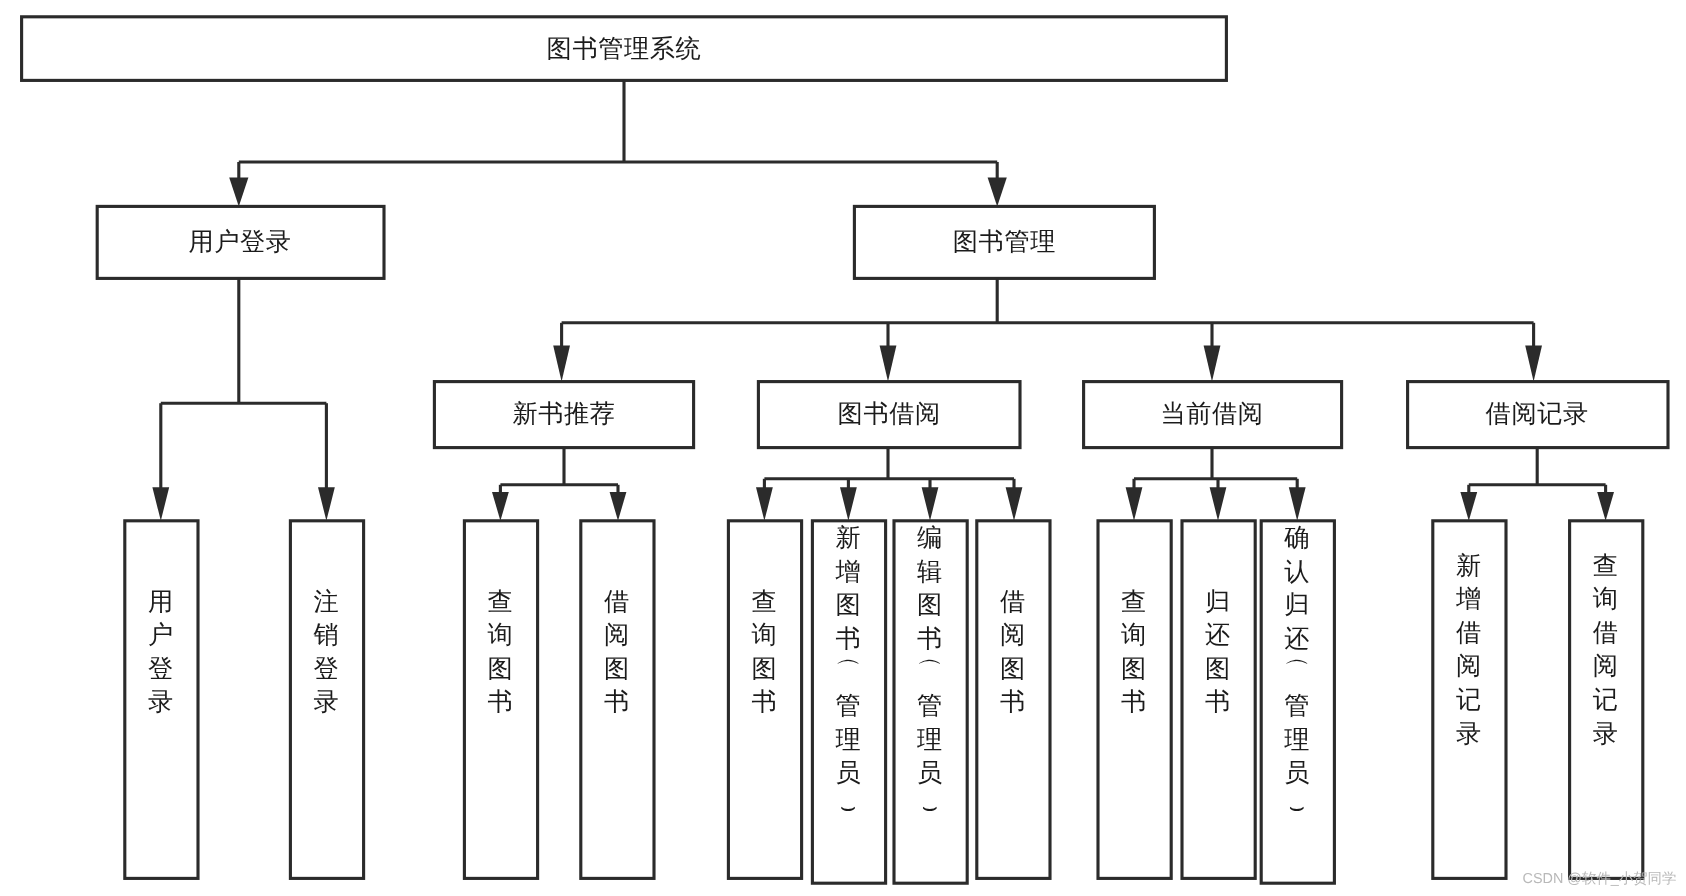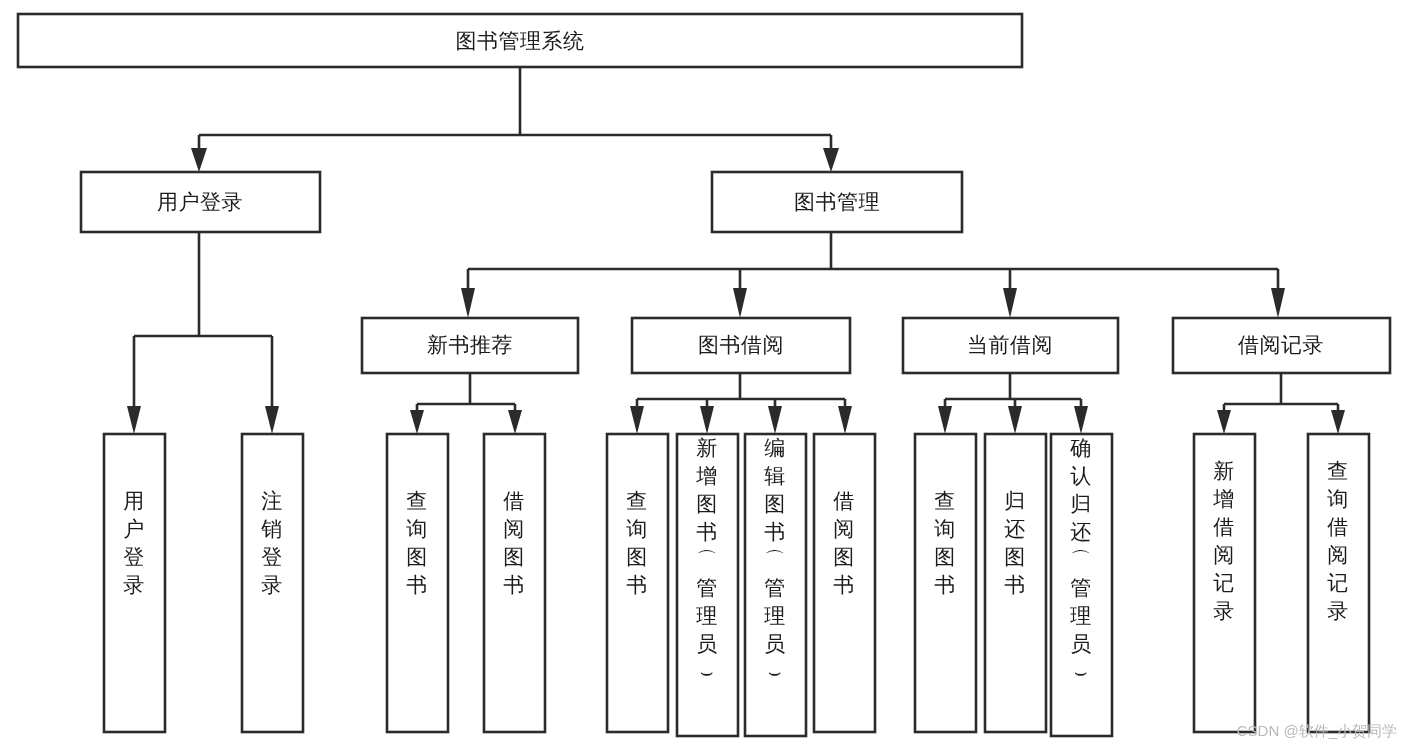--- a/index.html
+++ b/index.html
@@ -18,21 +18,21 @@
     font-size:21px;text-anchor:middle;dominant-baseline:middle;
     letter-spacing:0.5px;
   }
   .vert-label{
     fill:#1b1b1b;font-family:"Liberation Sans","DejaVu Sans",sans-serif;
     font-size:21px;text-anchor:middle;letter-spacing:0.5px;
   }
   .watermark{
     position:absolute;right:8px;bottom:6px;
     font-family:"Liberation Sans","DejaVu Sans",sans-serif;
-    font-size:15px;color:#b9b9b9;white-space:nowrap;
+    font-size:12px;color:#b9b9b9;white-space:nowrap;
     pointer-events:none;user-select:none;
   }
 </style>
 </head>
 <body>
 
 <div id="diagram-root">
 
   <svg id="diagram" viewBox="0 0 1405 747">
 

